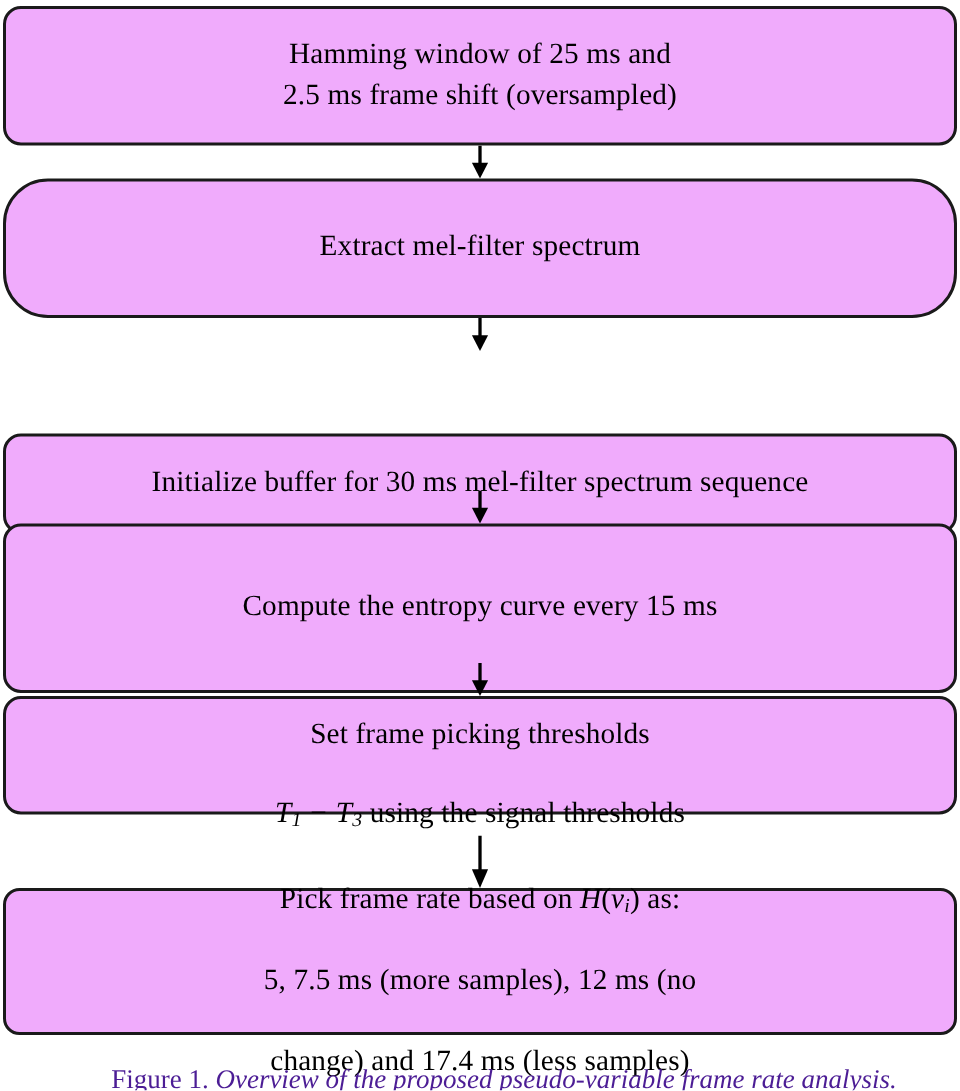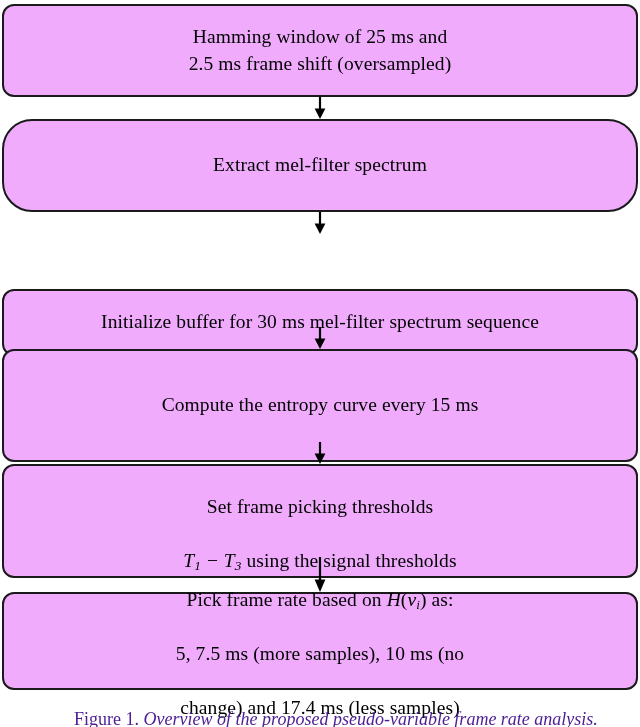--- a/index.html
+++ b/index.html
@@ -44,22 +44,22 @@
     padding: 0 10px;
     white-space: pre-line;
     letter-spacing: 0.1px;
   }
 
   
   #box-1 { top: 4px;   height: 93px; }
   #box-2 { top: 119px; height: 93px; border-radius: 30px; }
   #box-3 { top: 242px; height: 67px; margin-top: 47px; }
   #box-4 { top: 349px; height: 113px; }
-  #box-5 { top: 464px; height: 114px; }
-  #box-6 { top: 592px; height: 98px; }
+  #box-5 { top: 464px; height: 79px; }
+  #box-6 { top: 592px; height: 98px; border-radius: 11px; }
 
   
   .connector {
     position: absolute;
     left: 311px;
     width: 18px;
     display: block;
   }
   #arrow-1 { top: 97px;  height: 22px; }
   #arrow-2 { top: 212px; height: 22px; }
@@ -163,21 +163,21 @@
   <div class="connector" id="arrow-5">
     <svg viewBox="0 0 18 35" preserveAspectRatio="none" aria-hidden="true">
       <line x1="9" y1="0" x2="9" y2="25" stroke="#000000" stroke-width="2.2"></line>
       <polygon points="9,35 3.6,22.5 14.4,22.5" fill="#000000"></polygon>
     </svg>
   </div>
 
   <div class="flow-box" id="box-6">
     <div class="box-text">
       <span>Pick frame rate based on </span><span class="mathvar">H</span><span class="mathupright">(</span><span class="mathvar">ν</span><span class="mathsub">i</span><span class="mathupright">)</span><span> as:</span><br>
-      <span>5, 7.5 ms (more samples), 10 ms (no</span><br>
+      <span>5, 7.5 ms (more samples), 12 ms (no</span><br>
       <span>change) and 17.4 ms (less samples)</span>
     </div>
   </div>
 
   <div id="figure-caption">
     <span class="cap-label">Figure 1.</span>
     <span class="cap-body">Overview of the proposed pseudo-variable frame rate analysis.</span>
   </div>
 
 </div>

